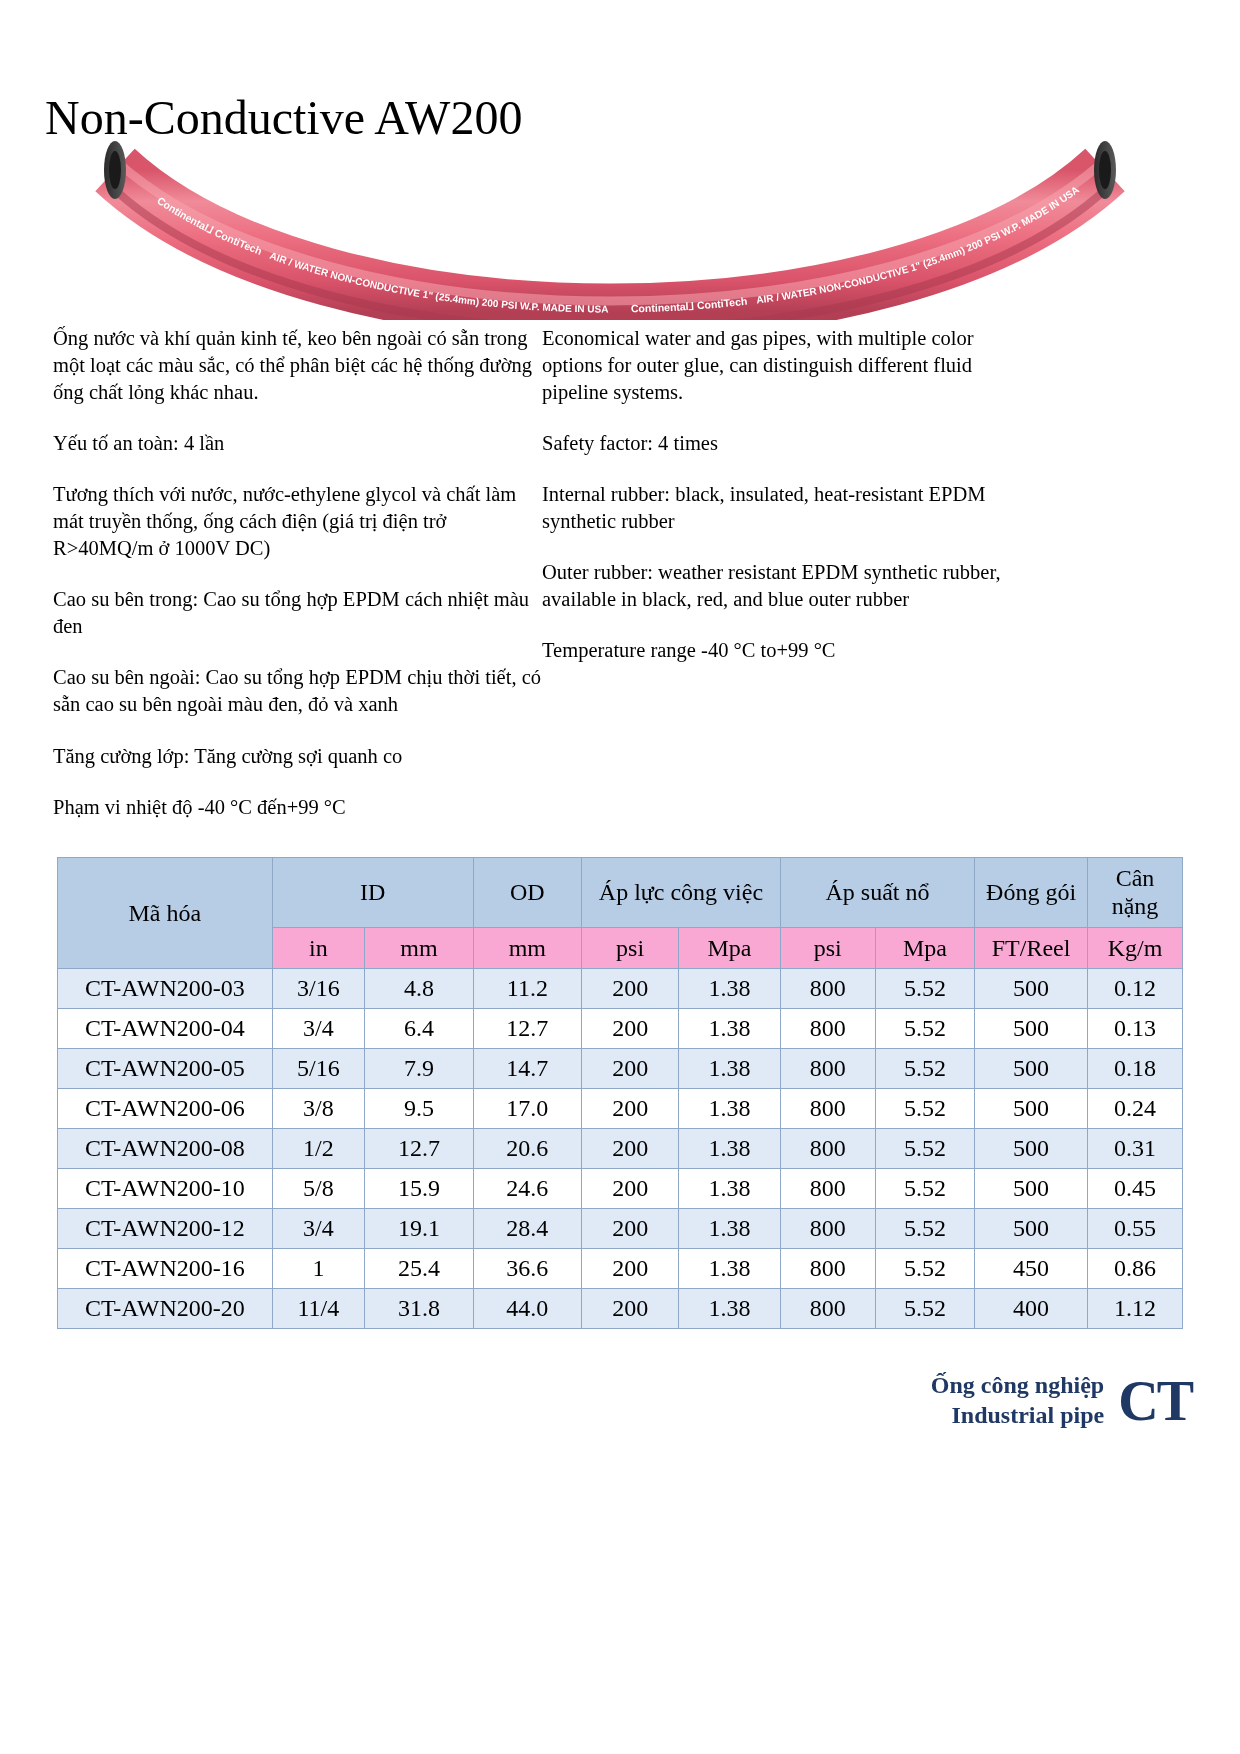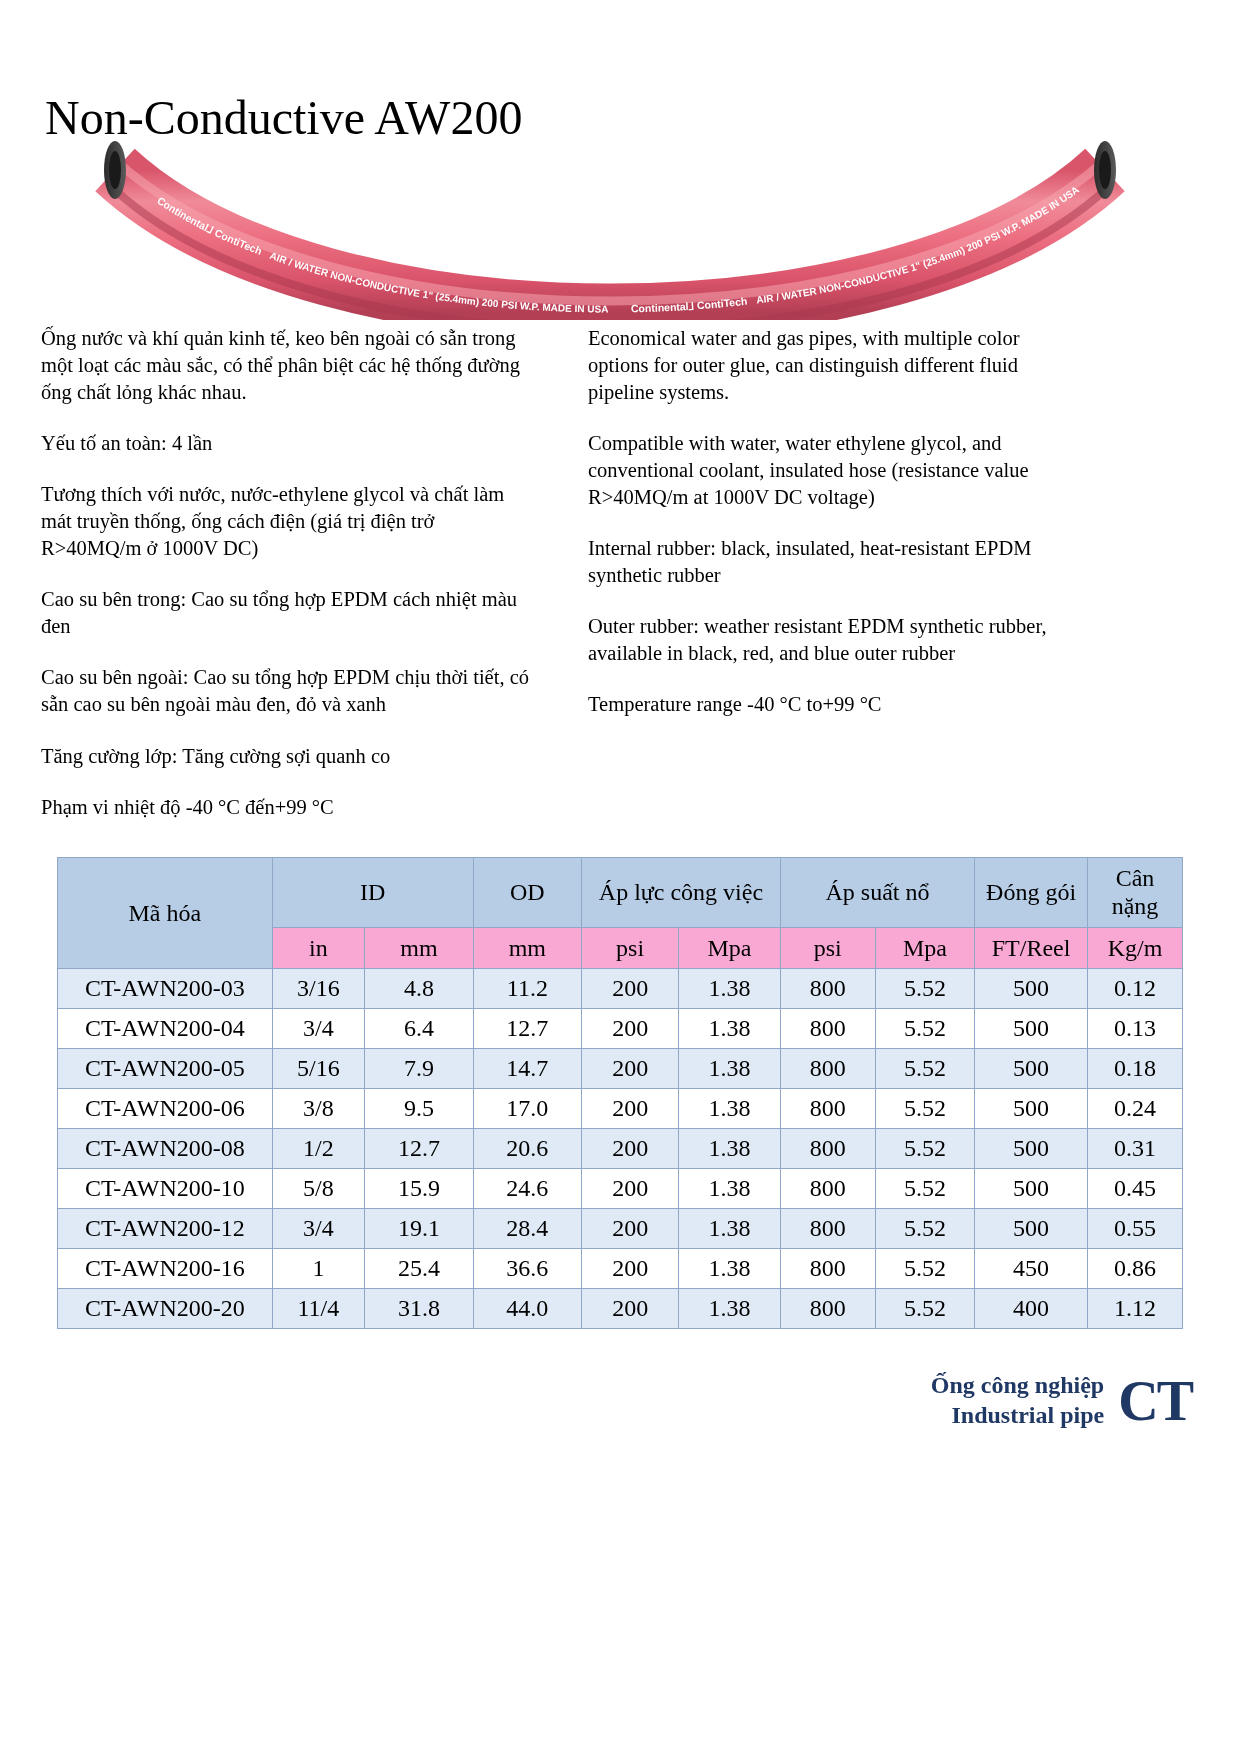--- a/index.html
+++ b/index.html
@@ -40,24 +40,23 @@
     top: 130px;
     width: 1100px;
     height: 190px;
   }
   .hose-svg { display: block; }
 
   
   .desc {
     position: absolute;
     top: 325px;
-    left: 41px;
+    left: 53px;
     width: 1150px;
     display: flex;
-    gap: 58px;
     font-size: 20.5px;
     line-height: 1.32;
   }
   .col { width: 489px; }
   .col p {
     margin: 0 0 24px 0;
   }
   .col p:last-child { margin-bottom: 12px; }
 
   
@@ -189,21 +188,21 @@
       <p>Ống nước và khí quản kinh tế, keo bên ngoài có sẵn trong một loạt các màu sắc, có thể phân biệt các hệ thống đường ống chất lỏng khác nhau.</p>
       <p>Yếu tố an toàn: 4 lần</p>
       <p>Tương thích với nước, nước-ethylene glycol và chất làm mát truyền thống, ống cách điện (giá trị điện trở R&gt;40MQ/m ở 1000V DC)</p>
       <p>Cao su bên trong: Cao su tổng hợp EPDM cách nhiệt màu đen</p>
       <p>Cao su bên ngoài: Cao su tổng hợp EPDM chịu thời tiết, có sẵn cao su bên ngoài màu đen, đỏ và xanh</p>
       <p>Tăng cường lớp: Tăng cường sợi quanh co</p>
       <p>Phạm vi nhiệt độ -40 °C đến+99 °C</p>
     </div>
     <div class="col">
       <p>Economical water and gas pipes, with multiple color options for outer glue, can distinguish different fluid pipeline systems.</p>
-      <p>Compatible with water, water ethylene glycol, and conventional coolant, insulated hose (resistance value R&gt;40MQ/m at 1000V DC voltage)</p>
+      <p>Safety factor: 4 times</p>
       <p>Internal rubber: black, insulated, heat-resistant EPDM synthetic rubber</p>
       <p>Outer rubber: weather resistant EPDM synthetic rubber, available in black, red, and blue outer rubber</p>
       <p>Temperature range -40 °C to+99 °C</p>
     </div>
   </div>
 
   <div class="tbl-wrap">
     <table>
       <colgroup>
         <col class="c-code">

